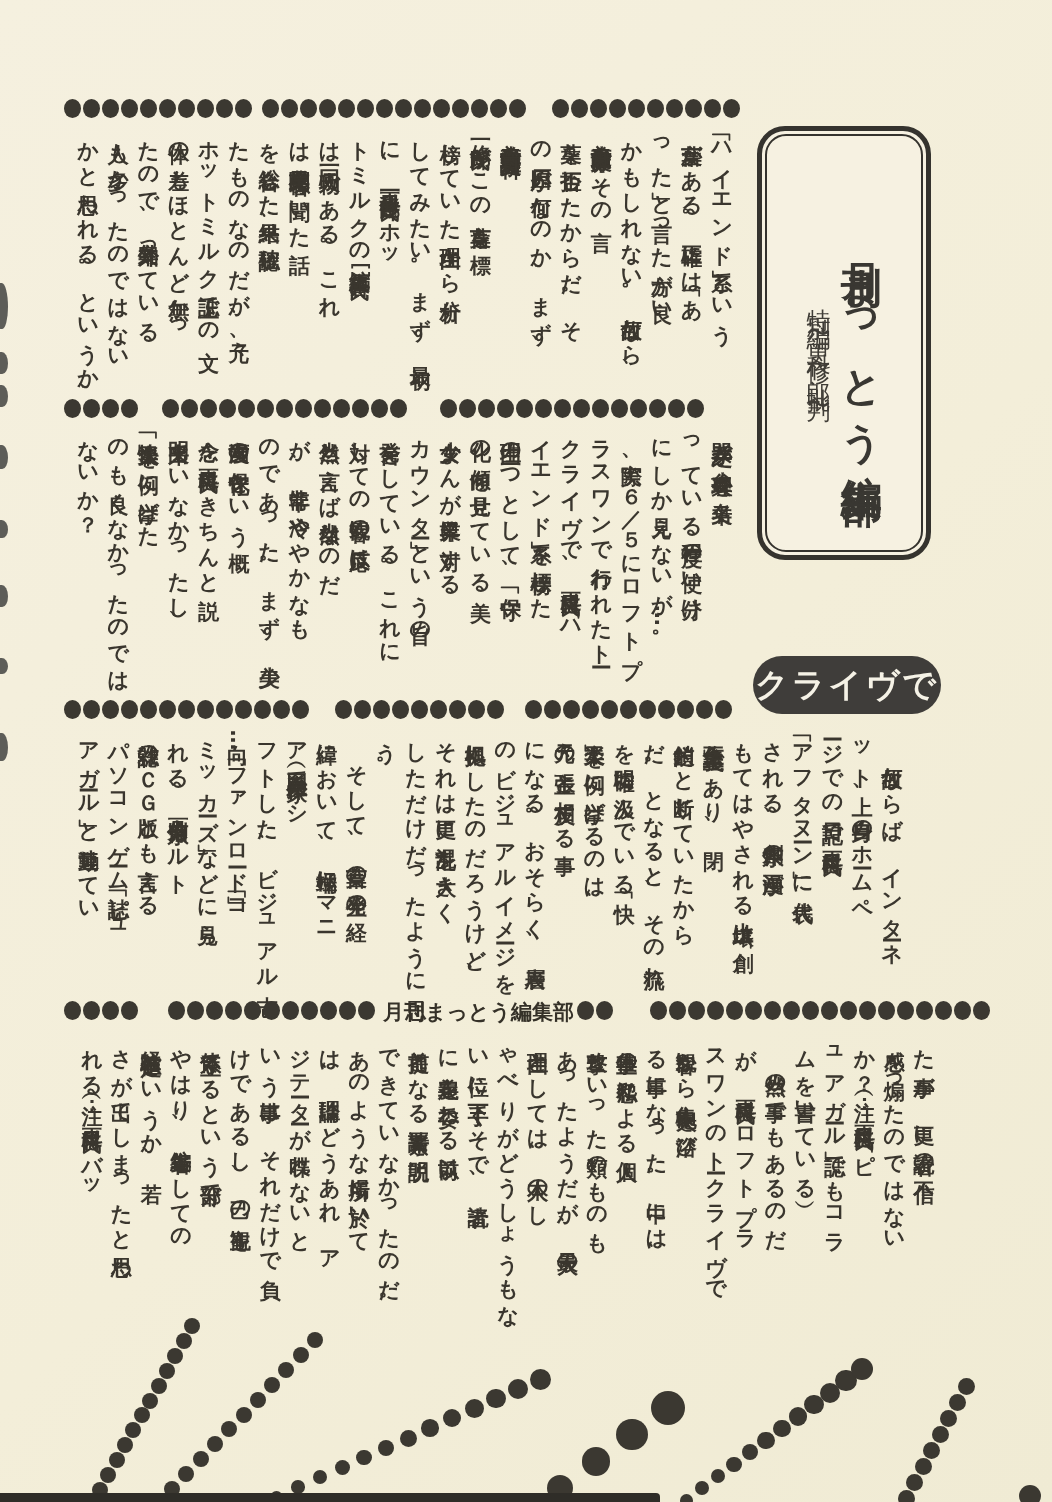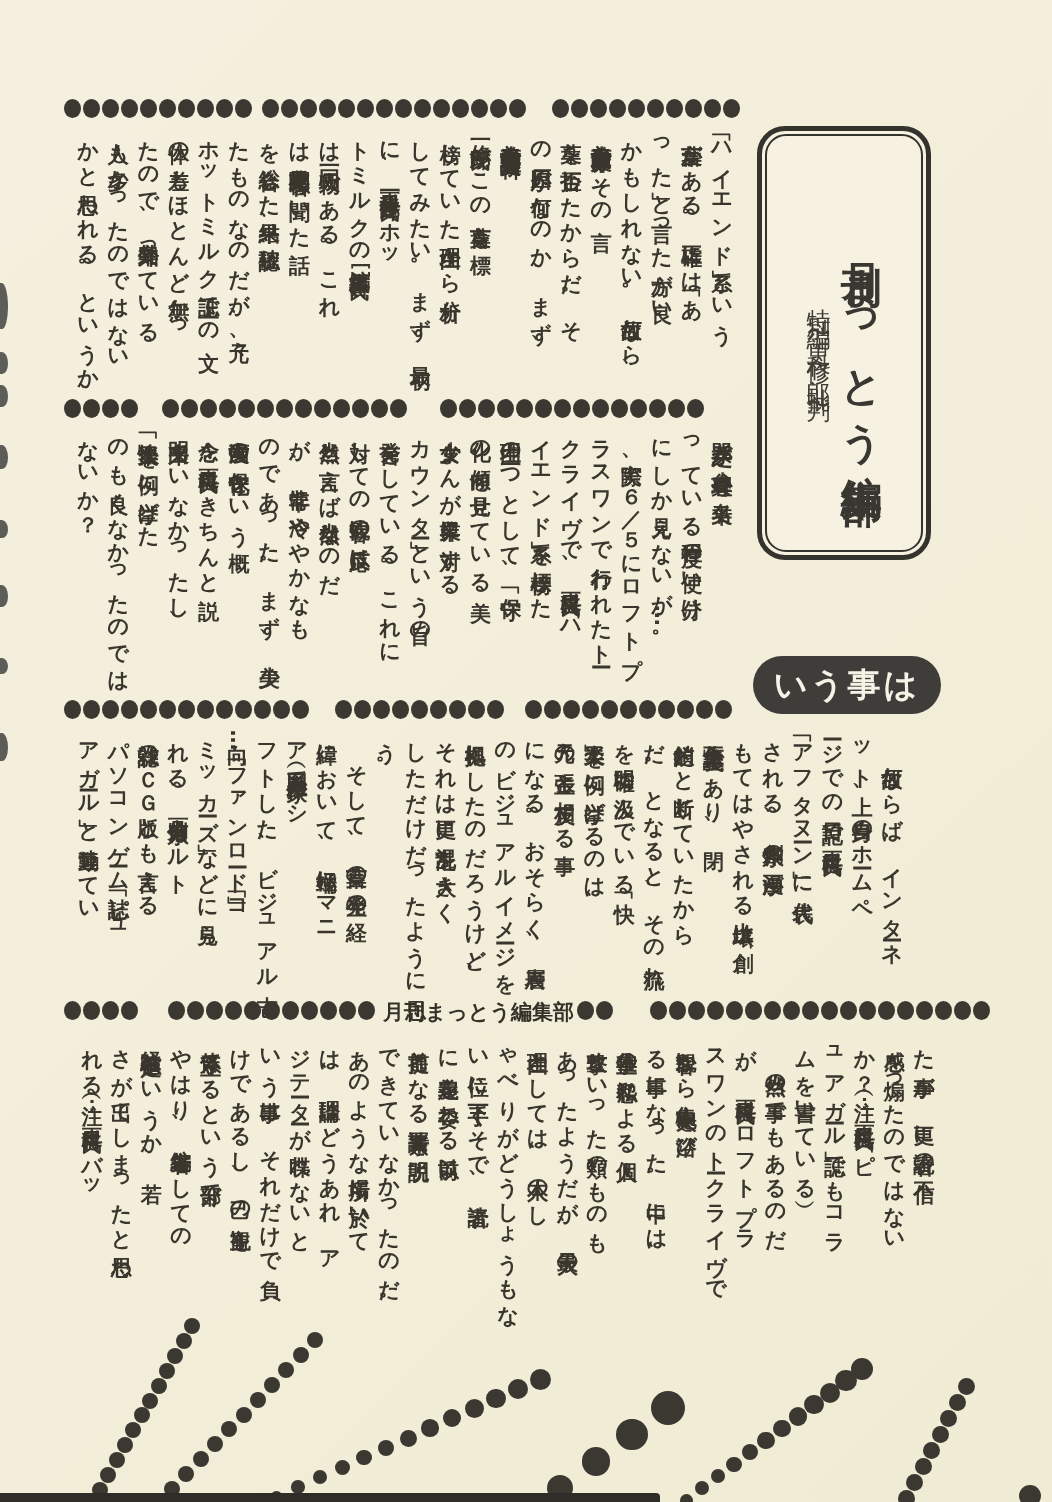--- a/index.html
+++ b/index.html
@@ -82,21 +82,21 @@
 <div id="page">
 
   <div id="title-box">
     <div id="title-box-inner">
       <div id="main-title">月刊まっとう編集部</div>
       <div id="sub-title">特別編〜更科修一郎批判〜</div>
     </div>
   </div>
 
   <div id="author-badge">
-    <span>いう事は</span>
+    <span>クライヴで</span>
   </div>
 
   <div class="band" style="left:72px;top:127px;width:664px;height:274px;">
       <div class="col">「ハイエンド系」という</div>
       <div class="col">言葉がある。正確には「あ</div>
       <div class="col">った」と言った方が良い</div>
       <div class="col">かもしれない。何故なら、</div>
       <div class="col">美少女漫画業界はその言</div>
       <div class="col">葉を拒否したからだ。そ</div>
       <div class="col">の原因が何なのか、まず、</div>

